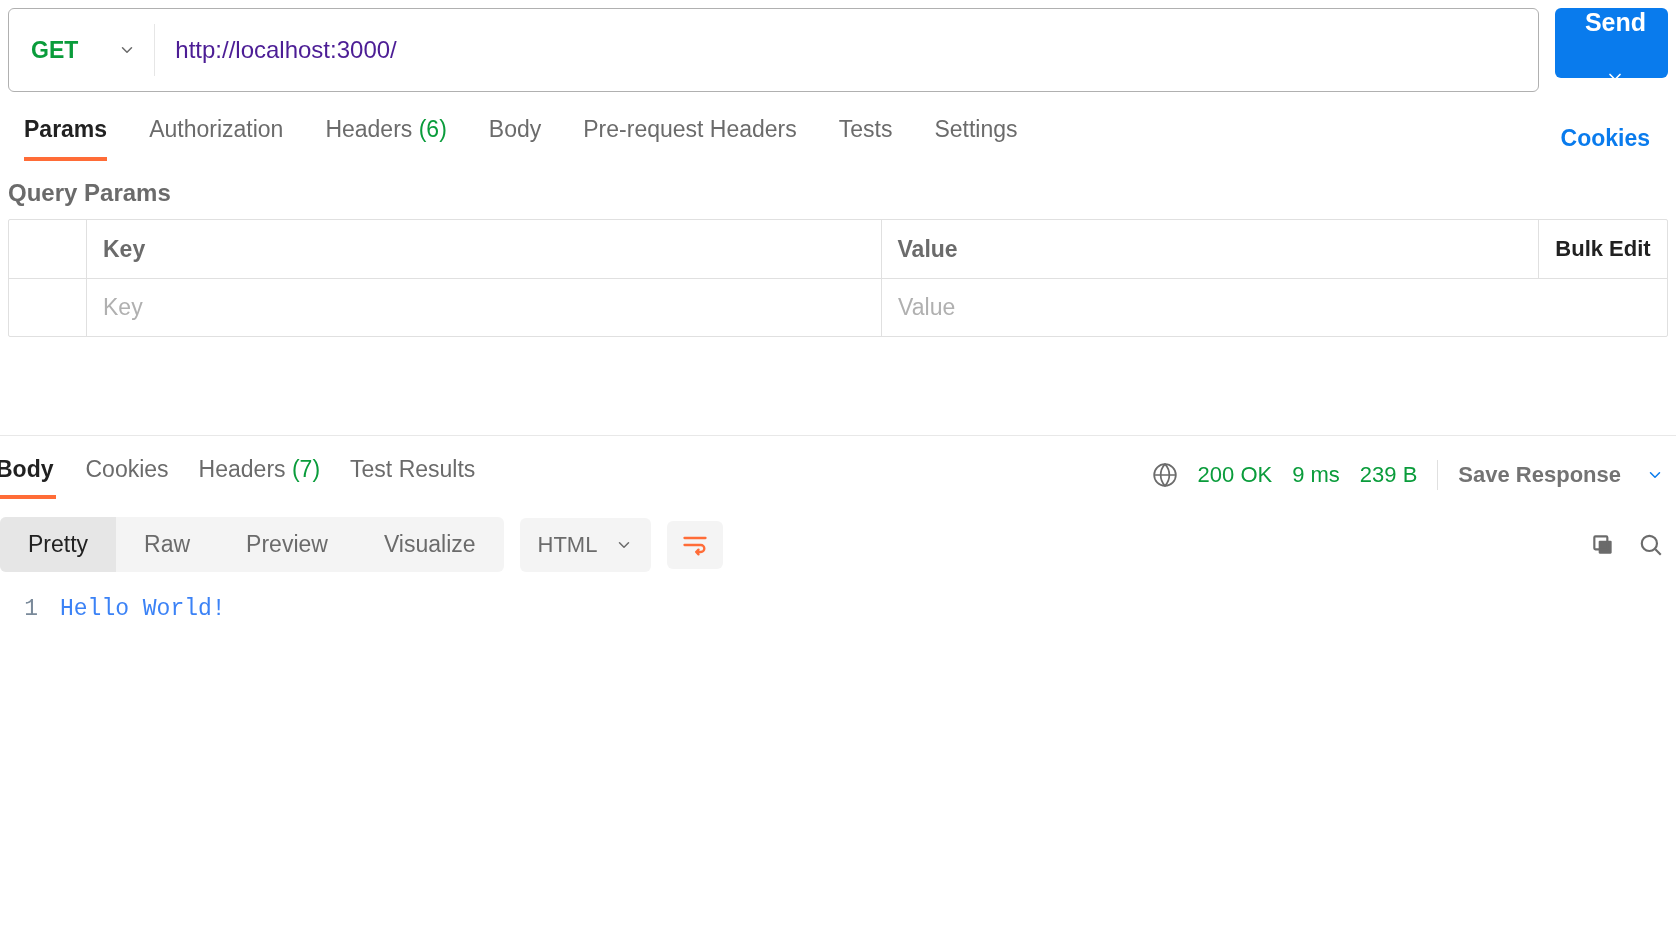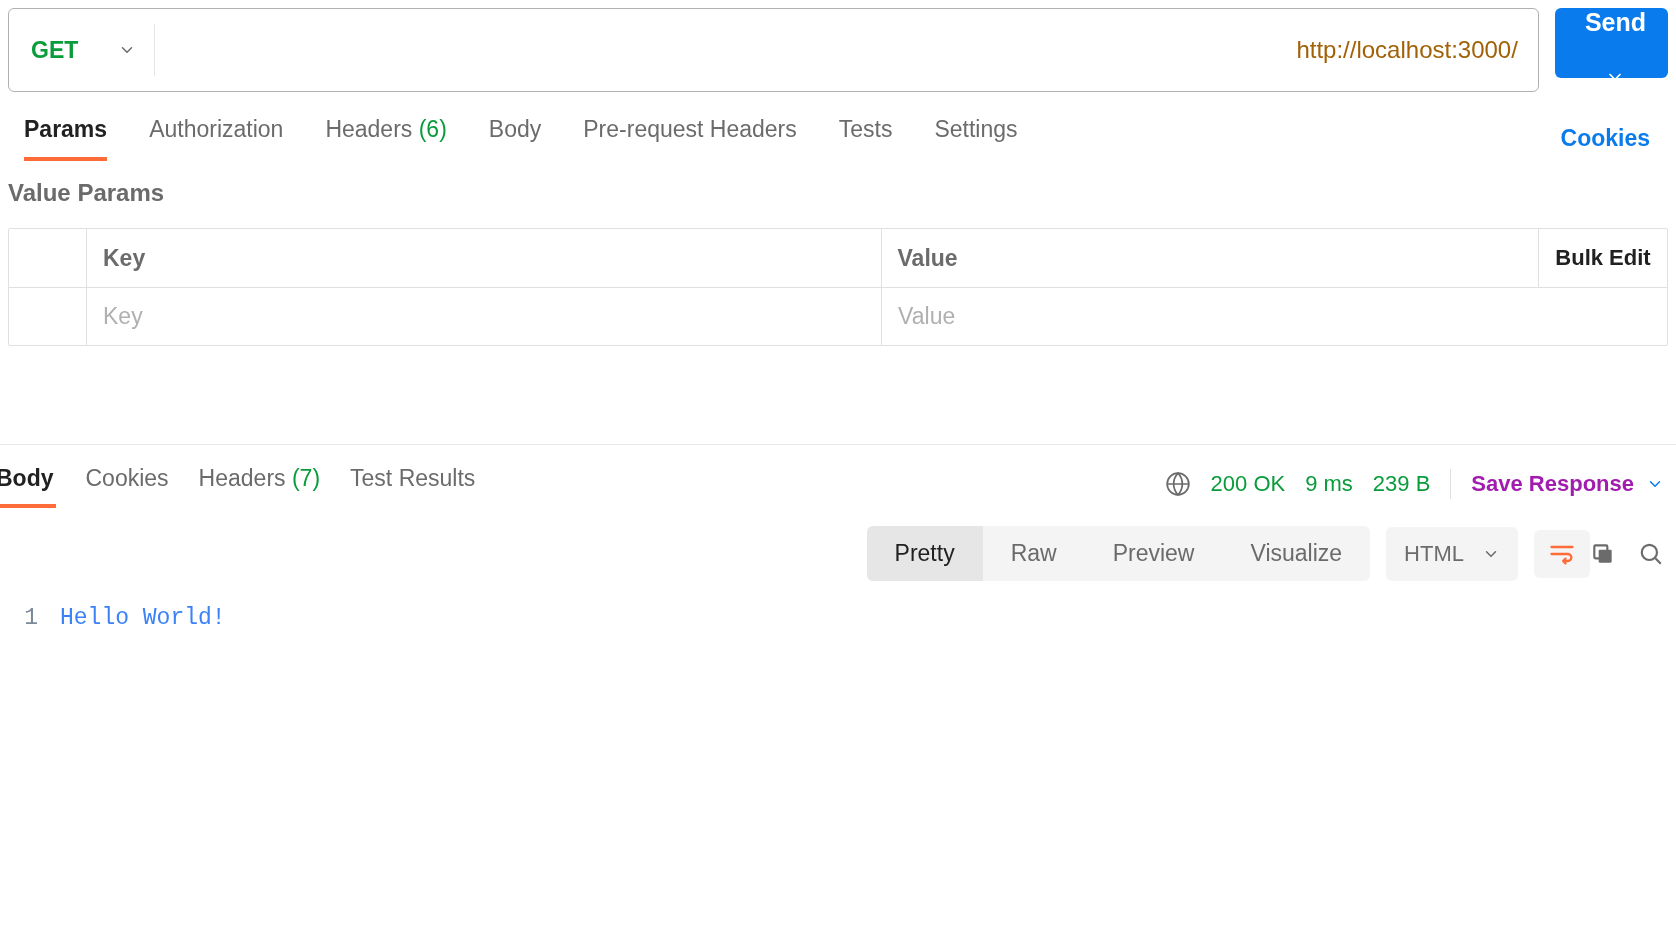--- a/index.html
+++ b/index.html
@@ -40,23 +40,22 @@
 .chevron-down {
   width: 18px; height: 18px;
   display: inline-block;
 }
 .url-input {
   flex: 1;
   border: none;
   outline: none;
   font-size: 24px;
   padding: 0 20px;
-  color: #a16207;
+  color: #4c1d95;
   background: transparent;
-  text-align: right;
 }
 .send-btn {
   background: #097bed;
   color: #fff;
   border: none;
   border-radius: 6px;
   height: 70px;
   display: flex;
   align-items: center;
   gap: 30px;
@@ -96,21 +95,21 @@
   padding-right: 18px;
   cursor: pointer;
 }
 .section-title {
   color: #6b6b6b;
   font-size: 24px;
   font-weight: 600;
   padding: 18px 8px 12px 8px;
 }
 .params-table {
-  margin: 9px 8px;
+  margin: 0 8px;
   border: 1px solid #e0e0e0;
   border-radius: 2px;
 }
 .params-row {
   display: flex;
   height: 58px;
   align-items: center;
 }
 .params-row + .params-row { border-top: 1px solid #e0e0e0; }
 .col-handle {
@@ -187,33 +186,33 @@
   display: flex;
   align-items: center;
   gap: 20px;
 }
 .globe-icon { color: #6b6b6b; }
 .status-text { color: #0a9c3b; font-size: 22px; }
 .divider-vert {
   width: 1px; height: 30px; background: #e0e0e0;
 }
 .save-resp {
-  color: #a21caf;
+  color: #737373;
   font-size: 22px;
   font-weight: 600;
   display: flex;
   align-items: center;
-  gap: 12px;
+  gap: 25px;
   cursor: pointer;
 }
 .view-bar {
   display: flex;
   align-items: center;
   padding: 18px 12px 0 0;
-  justify-content: flex-end;
+  justify-content: space-between;
 }
 .view-left {
   display: flex;
   align-items: center;
   gap: 16px;
 }
 .view-tabs {
   display: flex;
   background: #f4f4f4;
   border-radius: 6px;
@@ -306,21 +305,21 @@
       <span class="count">(6)</span>
     </div>
     <div class="req-tab">Body</div>
     <div class="req-tab">Pre-request Headers</div>
     <div class="req-tab">Tests</div>
     <div class="req-tab">Settings</div>
   </div>
   <div class="cookies-link">Cookies</div>
 </div>
 
-<div class="section-title">Value Params</div>
+<div class="section-title">Query Params</div>
 
 <div class="params-table">
   <div class="params-row header-row">
     <div class="col-handle"></div>
     <div class="col-key">Key</div>
     <div class="col-value">Value</div>
     <div class="col-bulk">Bulk Edit</div>
   </div>
   <div class="params-row input-row">
     <div class="col-handle"></div>

